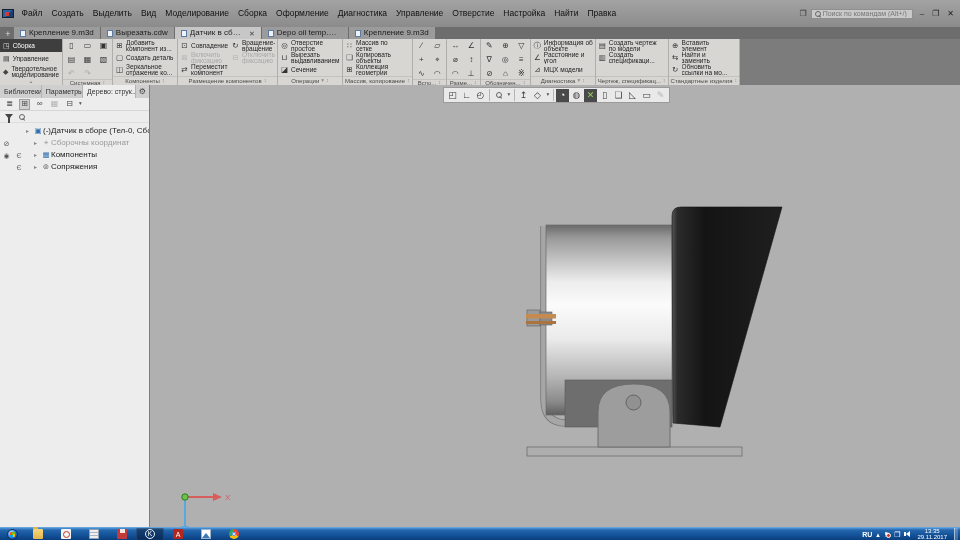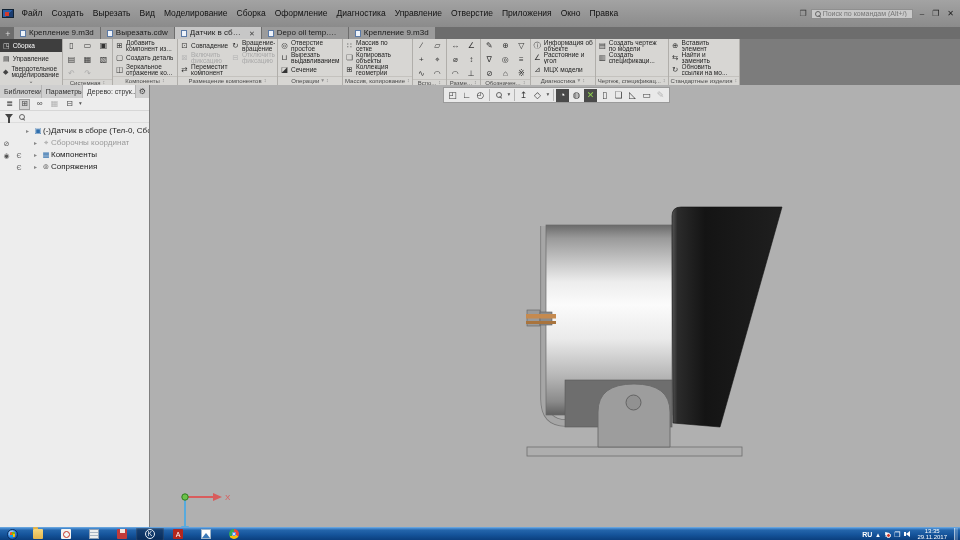--- a/index.html
+++ b/index.html
@@ -121,30 +121,30 @@
 </head>
 <body>
 
 <div id="app">
 
   <div class="menubar">
     <span class="applogo"></span>
     <nav id="menu-items" style="display:flex;">
         <span class="menu-item">Файл</span>
         <span class="menu-item">Создать</span>
-        <span class="menu-item">Вырезать</span>
+        <span class="menu-item">Выделить</span>
         <span class="menu-item">Вид</span>
         <span class="menu-item">Моделирование</span>
         <span class="menu-item">Сборка</span>
         <span class="menu-item">Оформление</span>
         <span class="menu-item">Диагностика</span>
         <span class="menu-item">Управление</span>
         <span class="menu-item">Отверстие</span>
-        <span class="menu-item">Приложения</span>
-        <span class="menu-item">Окно</span>
+        <span class="menu-item">Настройка</span>
+        <span class="menu-item">Найти</span>
         <span class="menu-item">Правка</span>
       </nav>
     <div class="menubar-right">
       <span class="win-layout">❐</span>
       <div class="cmd-search">
         <span class="mag"></span>
         <input readonly="" placeholder="Поиск по командам (Alt+/)" style="">
       </div>
       <span id="win-controls" style="display:flex;gap:2px;">
           <span class="winbtn">–</span>

